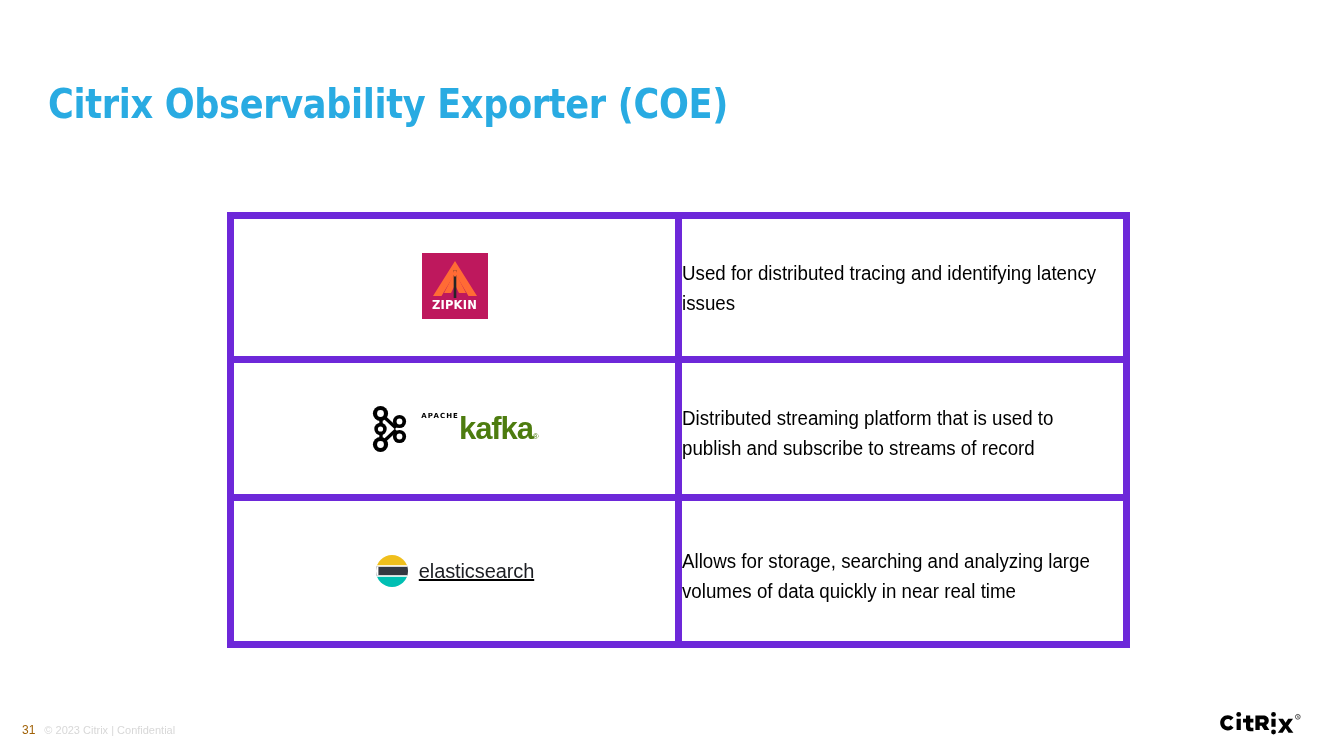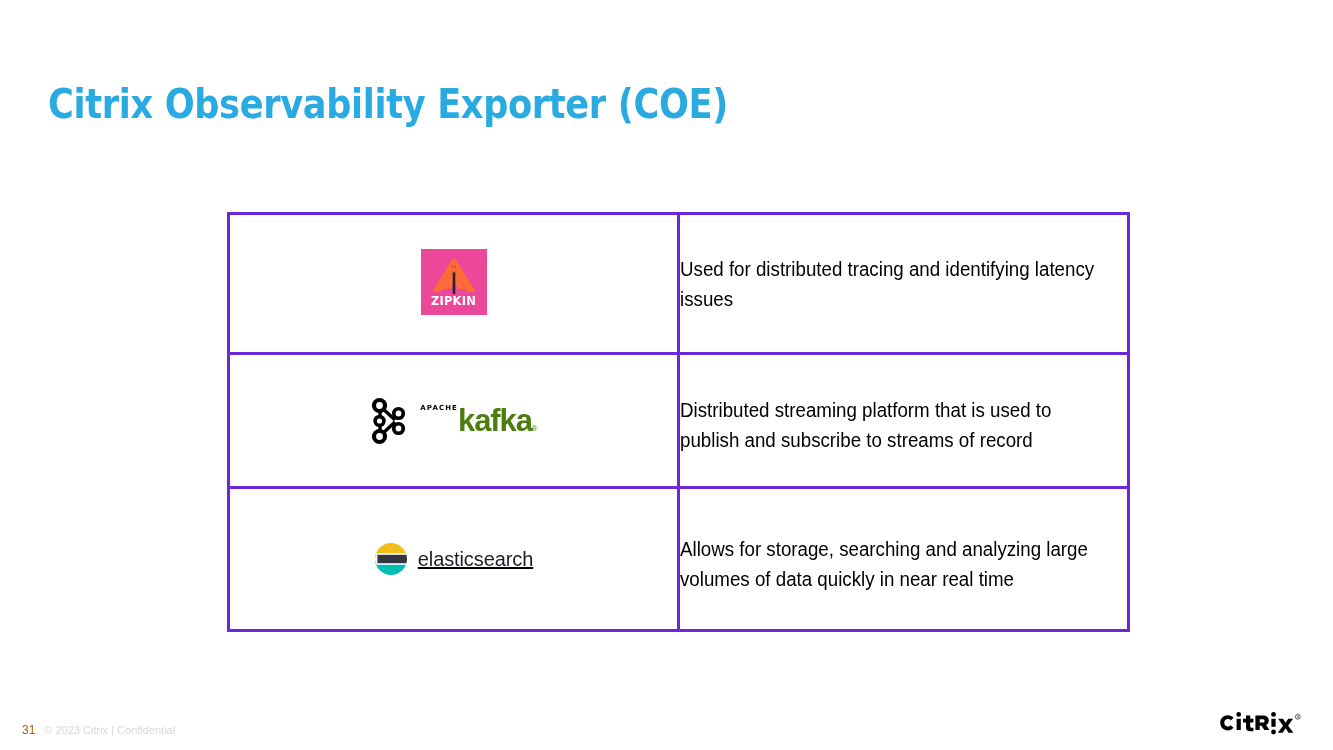--- a/index.html
+++ b/index.html
@@ -42,21 +42,21 @@
   
   .content-table {
     position: absolute;
     left: 227px;
     top: 212px;
     width: 903px;
     border-collapse: collapse;
     table-layout: fixed;
   }
   .content-table td {
-    border: 3px solid #6d28d9;
+    border: 7px solid #6d28d9;
     padding: 0;
     vertical-align: middle;
   }
 
   .row-1 td { height: 137px; }
   .row-2 td { height: 131px; }
   .row-3 td { height: 140px; }
 
   .logo-cell {
     text-align: center;
@@ -82,21 +82,21 @@
     vertical-align: top;
   }
   .desc-top .desc-text {
     padding-top: 9px;
   }
 
   
   .zipkin-logo {
     width: 66px;
     height: 66px;
-    background: #ec4899;
+    background: #be185d;
     position: relative;
     display: block;
   }
   .zipkin-mark {
     position: absolute;
     left: 50%;
     top: 7px;
     transform: translateX(-50%);
   }
   .zipkin-word {

